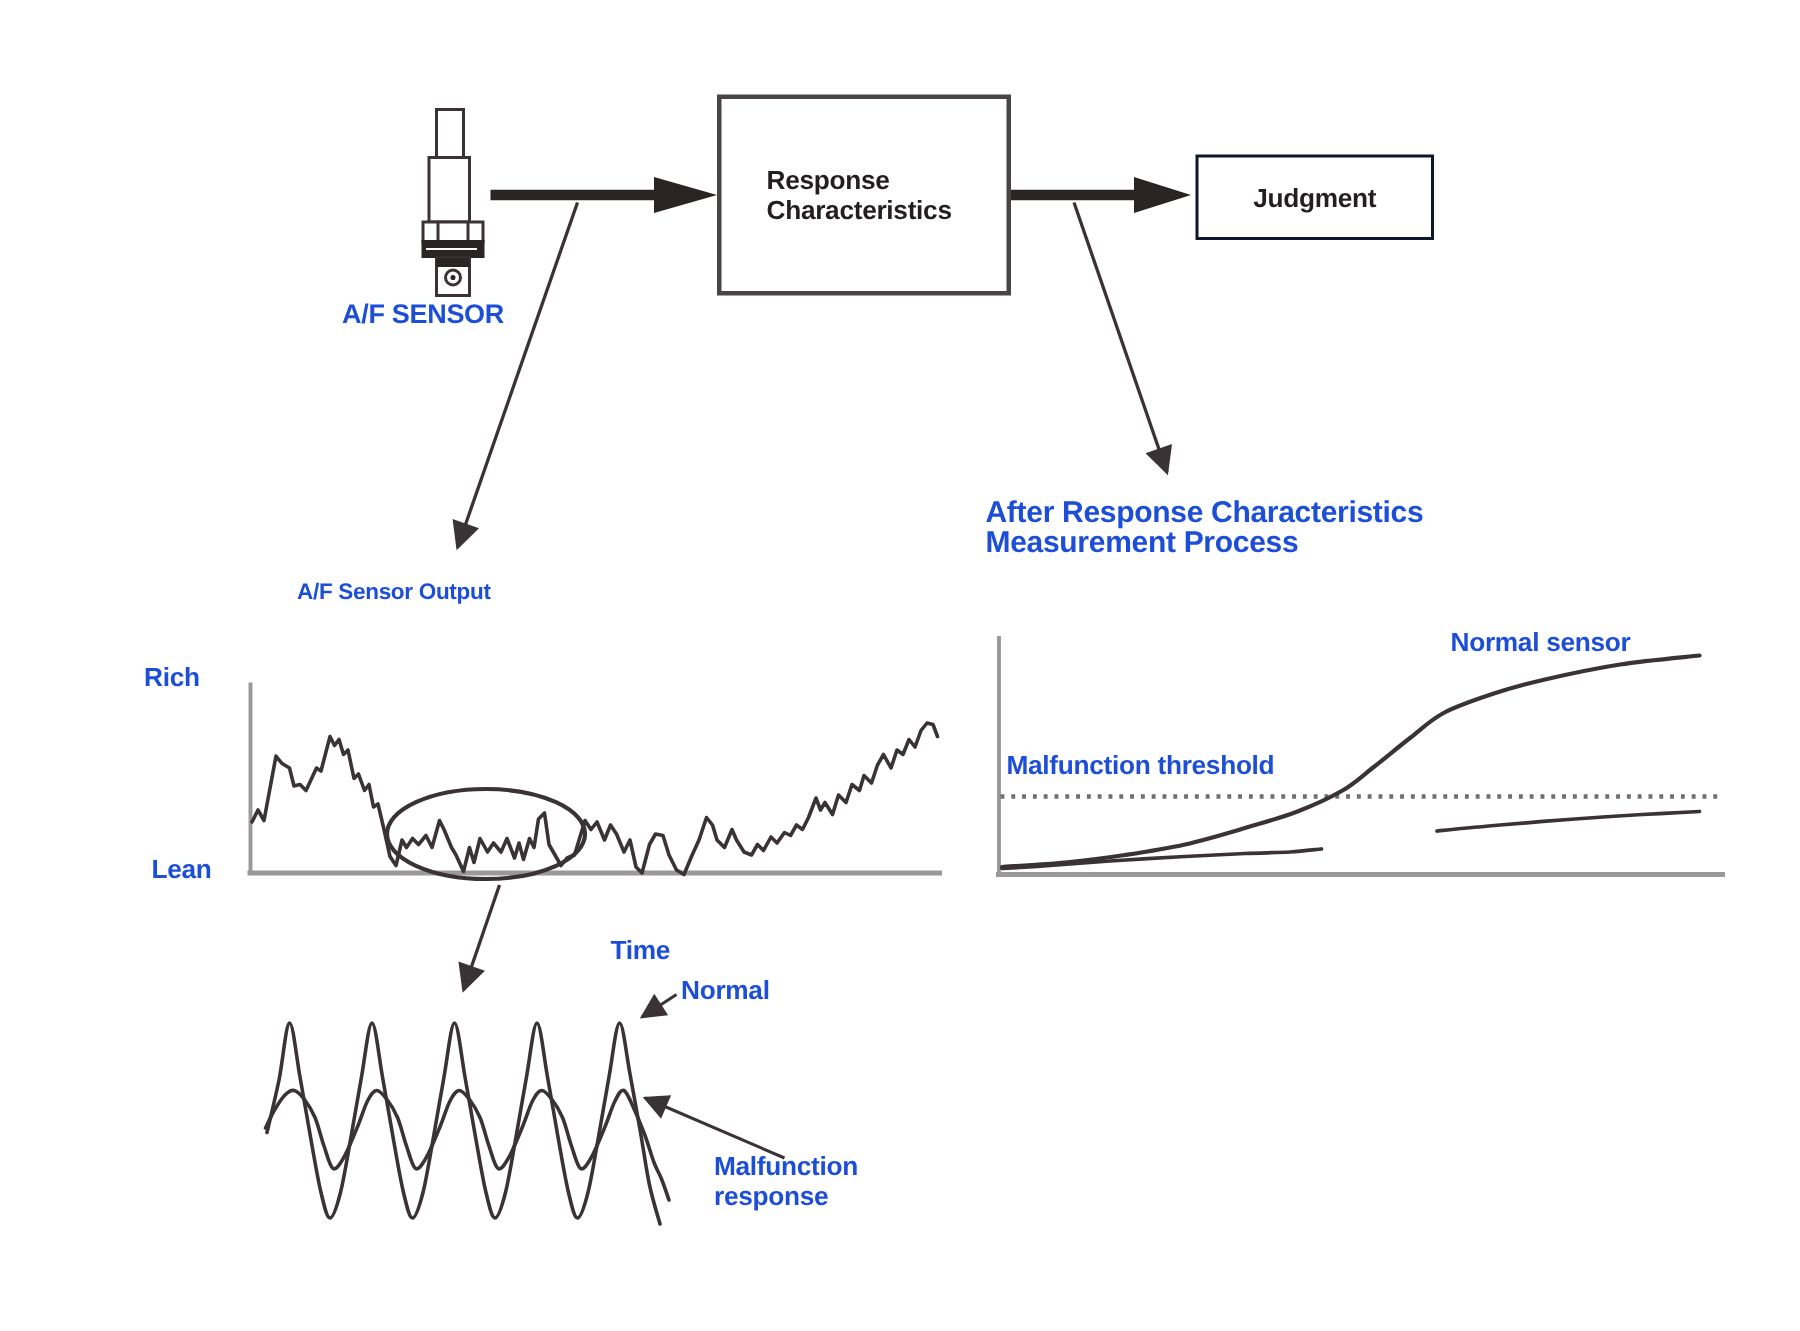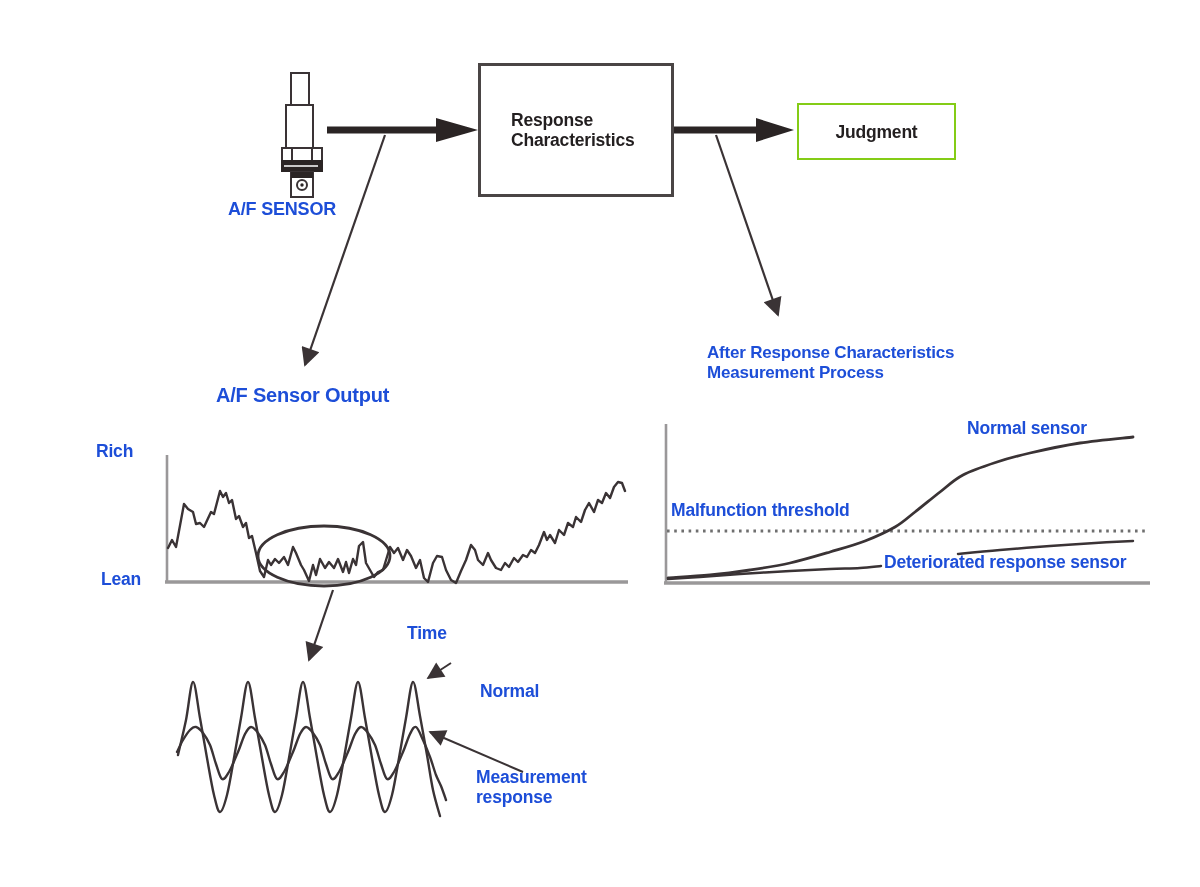--- a/index.html
+++ b/index.html
@@ -4,21 +4,21 @@
 <style>
   html,body{margin:0;padding:0;background:#ffffff;}
   .stage{position:relative;width:1200px;height:887px;background:#ffffff;overflow:hidden;
          font-family:"Liberation Sans",sans-serif;color:#231f20;}
   .stage svg{position:absolute;left:0;top:0;}
   .lbl{position:absolute;font-weight:bold;font-size:17.5px;line-height:20px;white-space:nowrap;
        letter-spacing:-0.2px;color:#1d4ed8;}
   .box{position:absolute;background:#ffffff;display:flex;flex-direction:column;justify-content:center;}
   .box span{font-weight:bold;font-size:17.5px;line-height:20px;letter-spacing:-0.2px;}
   #response-box{left:478px;top:63px;width:196px;height:134px;border:3px solid #4a4545;padding-left:30px;box-sizing:border-box;}
-  #judgment-box{left:797px;top:103px;width:159px;height:57px;border:2px solid #84cc16;align-items:center;box-sizing:border-box;}
+  #judgment-box{left:797px;top:103px;width:159px;height:57px;border:2px solid #0f172a;align-items:center;box-sizing:border-box;}
 </style>
 </head>
 <body>
 
 <div class="stage">
 
   <svg width="1200" height="887" viewBox="0 0 1200 887">
     <defs>
       <marker id="ah" viewBox="0 0 10 10" refX="9" refY="5" markerWidth="11" markerHeight="8.5" orient="auto">
         <path d="M0,0 L10,5 L0,10 z" fill="#3a3335"></path>
@@ -78,33 +78,32 @@
 
   <div class="box" id="response-box">
     <span>Response</span>
     <span>Characteristics</span>
   </div>
 
   <div class="box" id="judgment-box">
     <span>Judgment</span>
   </div>
 
-  <div class="lbl" style="left:707px;top:332px;font-size:17px;margin-top:11px;">
+  <div class="lbl" style="left:657px;top:332px;font-size:20px;">
     <div>After Response Characteristics</div>
     <div>Measurement Process</div>
   </div>
 
-  <div class="lbl" style="left:216px;top:385px;font-size:20px;">A/F Sensor Output</div>
+  <div class="lbl" style="left:198px;top:385px;font-size:15px;">A/F Sensor Output</div>
   <div class="lbl" style="left:96px;top:441px;">Rich</div>
   <div class="lbl" style="left:101px;top:569px;">Lean</div>
   <div class="lbl" style="left:407px;top:586px;margin-top:37px;">Time</div>
 
   <div class="lbl" style="left:947px;top:418px;margin-left:20px;">Normal sensor</div>
   <div class="lbl" style="left:671px;top:500px;">Malfunction threshold</div>
-  <div class="lbl" style="left:884px;top:552px;">Deteriorated response sensor</div>
 
-  <div class="lbl" style="left:480px;top:650px;margin-top:31px;">Normal</div>
+  <div class="lbl" style="left:454px;top:650px;">Normal</div>
   <div class="lbl" style="left:476px;top:767px;">
-    <div>Measurement</div>
+    <div>Malfunction</div>
     <div>response</div>
   </div>
 
 </div>
 
 </body></html>

